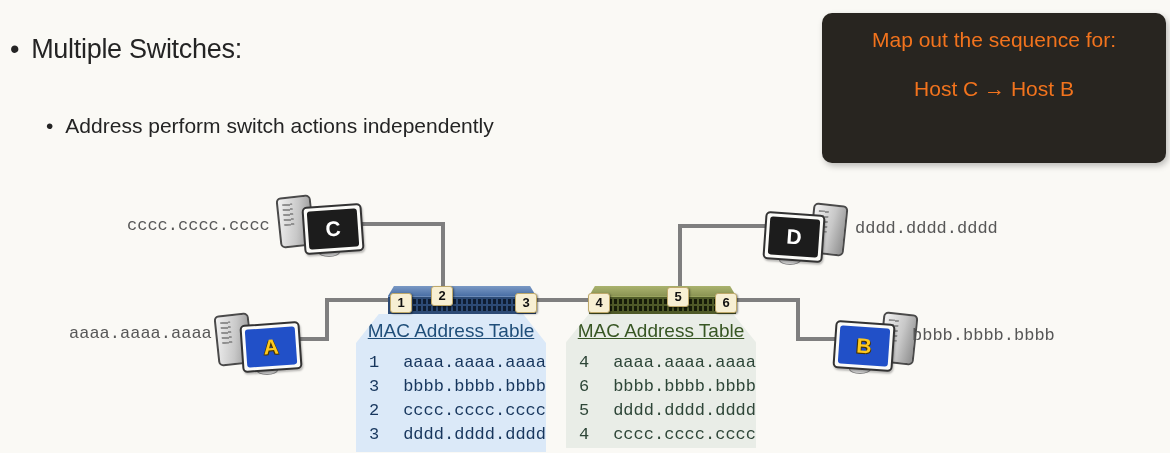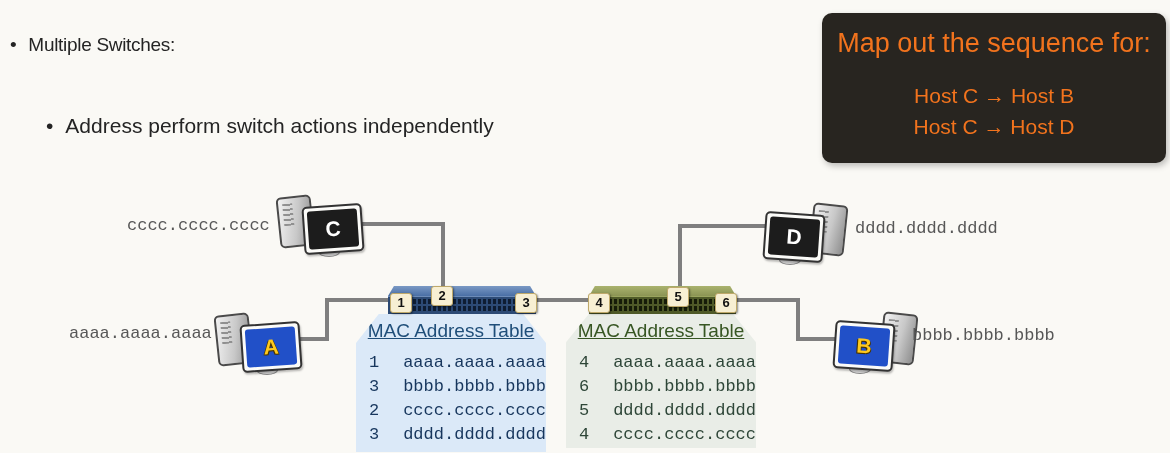--- a/index.html
+++ b/index.html
@@ -3,29 +3,29 @@
 <meta charset="utf-8">
 <style>
   html,body { margin:0; padding:0; }
   body { font-family:"Liberation Sans", sans-serif; }
   .slide { position:relative; width:1170px; height:453px; background:#faf9f5; overflow:hidden; }
 
   
   .bullet { position:absolute; color:#242424; white-space:nowrap; }
   .bullet .dot { display:inline-block; margin-right:12px; }
   .dot::before { content:"•"; }
-  .b-main { left:10px; top:34px; font-size:19px; letter-spacing:-0.3px; }
+  .b-main { left:10px; top:34px; font-size:27px; letter-spacing:-0.3px; }
   .b-sub1 { left:46px; top:76px; font-size:21px; }
   .b-sub2 { left:46px; top:114px; font-size:21px; }
 
   
   .task-box { position:absolute; left:822px; top:13px; width:344px; height:150px;
     background:#282520; border-radius:10px; box-shadow:2px 3px 6px rgba(0,0,0,.25);
     color:#f2731d; text-align:center; }
-  .task-title { margin-top:15px; font-size:27px; }
+  .task-title { margin-top:15px; font-size:21px; }
   .task-lines { margin-top:21px; font-size:21px; line-height:31px;text-align:center; }
 
   
   .wire { position:absolute; background:#7f7f7f; z-index:1; }
 
   
   .switch { position:absolute; width:148px; height:27px; z-index:2; }
   .sw-top { height:10px; clip-path:polygon(4% 0,96% 0,100% 100%,0 100%); }
   .sw-front { height:17px; position:relative; }
   .sw1 .sw-top { background:linear-gradient(#7a99c4,#4a6fa5); }
@@ -85,21 +85,20 @@
 
 <div class="slide">
 
   <div class="bullet b-main"><span class="dot"></span><span>Multiple Switches:</span></div>
   <div class="bullet b-sub2"><span class="dot"></span><span>Address perform switch actions independently</span></div>
 
   <div class="task-box">
     <div class="task-title">Map out the sequence for:</div>
     <div class="task-lines">
       <div>Host C → Host B</div>
-      <div>Host C → Host D</div>
     </div>
   </div>
 
   <div class="wire" style="left:353px; top:222px; width:92px; height:4px;"></div>
   <div class="wire" style="left:441px; top:222px; width:4px; height:70px;"></div>
   <div class="wire" style="left:286px; top:337px; width:43px; height:4px;"></div>
   <div class="wire" style="left:325px; top:298px; width:4px; height:43px;"></div>
   <div class="wire" style="left:325px; top:298px; width:70px; height:4px;"></div>
   <div class="wire" style="left:533px; top:298px; width:60px; height:4px;"></div>
   <div class="wire" style="left:678px; top:224px; width:92px; height:4px;"></div>

